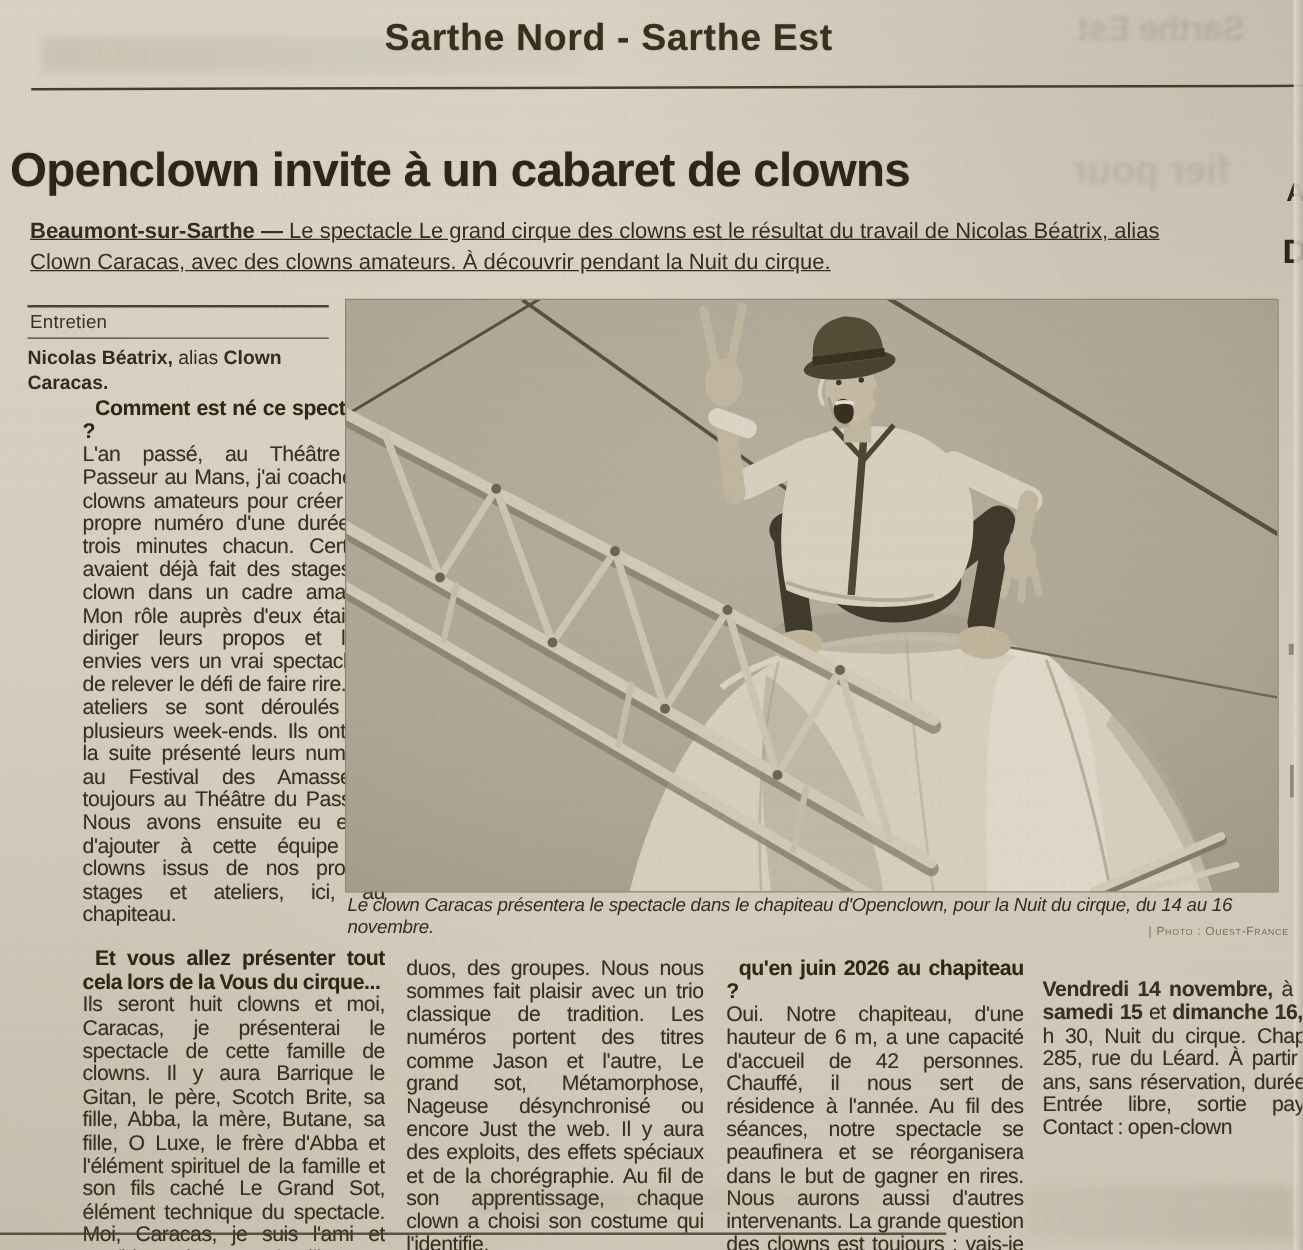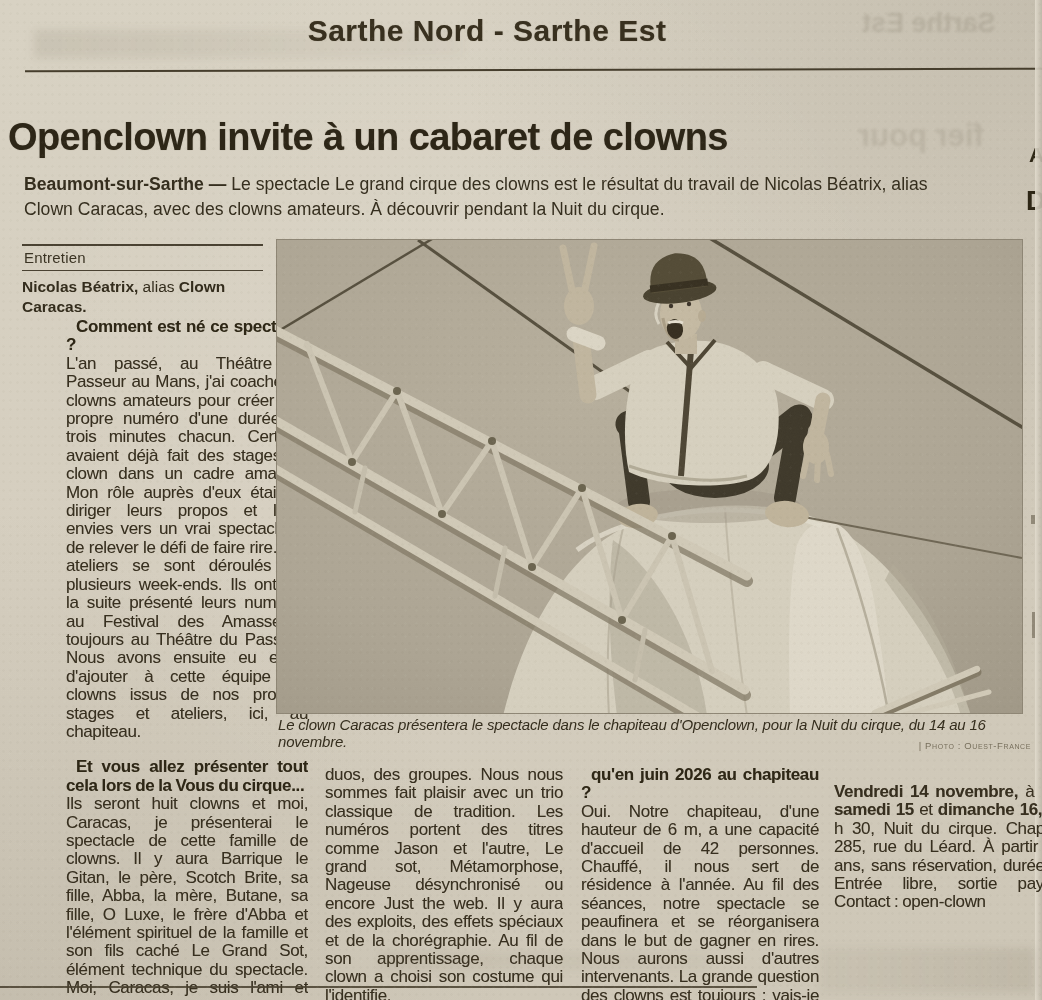--- a/index.html
+++ b/index.html
@@ -25,21 +25,21 @@
     font-size:30px;font-weight:700;letter-spacing:.5px;color:#38301f;white-space:nowrap;
     text-shadow:0 0 1px rgba(56,48,31,.35);
   }
   .headline{
     position:absolute;top:116px;left:8px;width:850px;
     font-size:38px;font-weight:700;letter-spacing:-.6px;color:#2d2617;
     text-shadow:0 0 1px rgba(45,38,23,.35);white-space:nowrap;
   }
   .standfirst{
     position:absolute;top:172px;left:24px;width:912px;
-    font-size:17.6px;line-height:25px;color:#352e1e;
+    font-size:17.6px;line-height:25px;color:#352e1e;text-decoration:underline;
   }
   .standfirst .loc{font-weight:700;}
   .kicker-wrap{position:absolute;left:22px;top:244px;width:241px;}
   .kicker-line{height:1.6px;background:#4a4232;}
   .kicker{font-size:15px;color:#3a3323;padding:3px 0 4px 2px;letter-spacing:.2px;}
   .interviewee{
     position:absolute;left:22px;top:277px;width:250px;
     font-size:15.5px;line-height:20px;color:#332c1c;
   }
   .interviewee .b{font-weight:700;}

